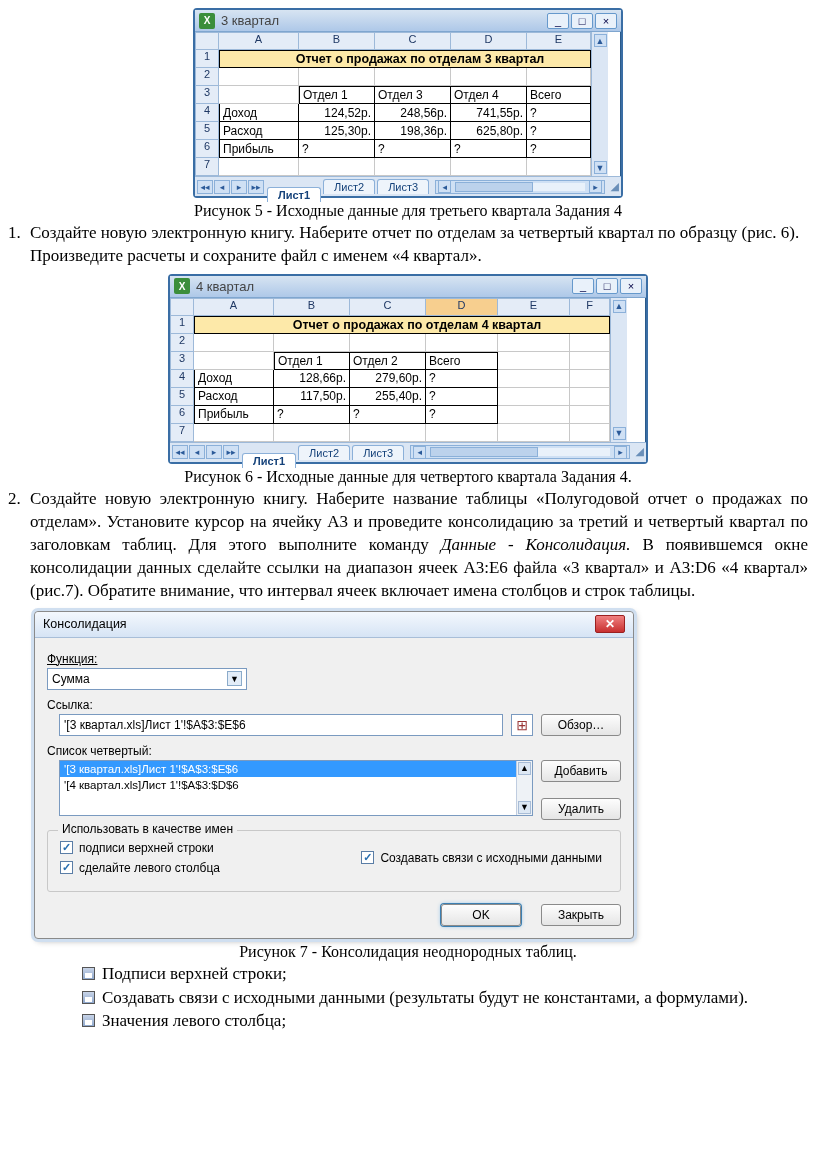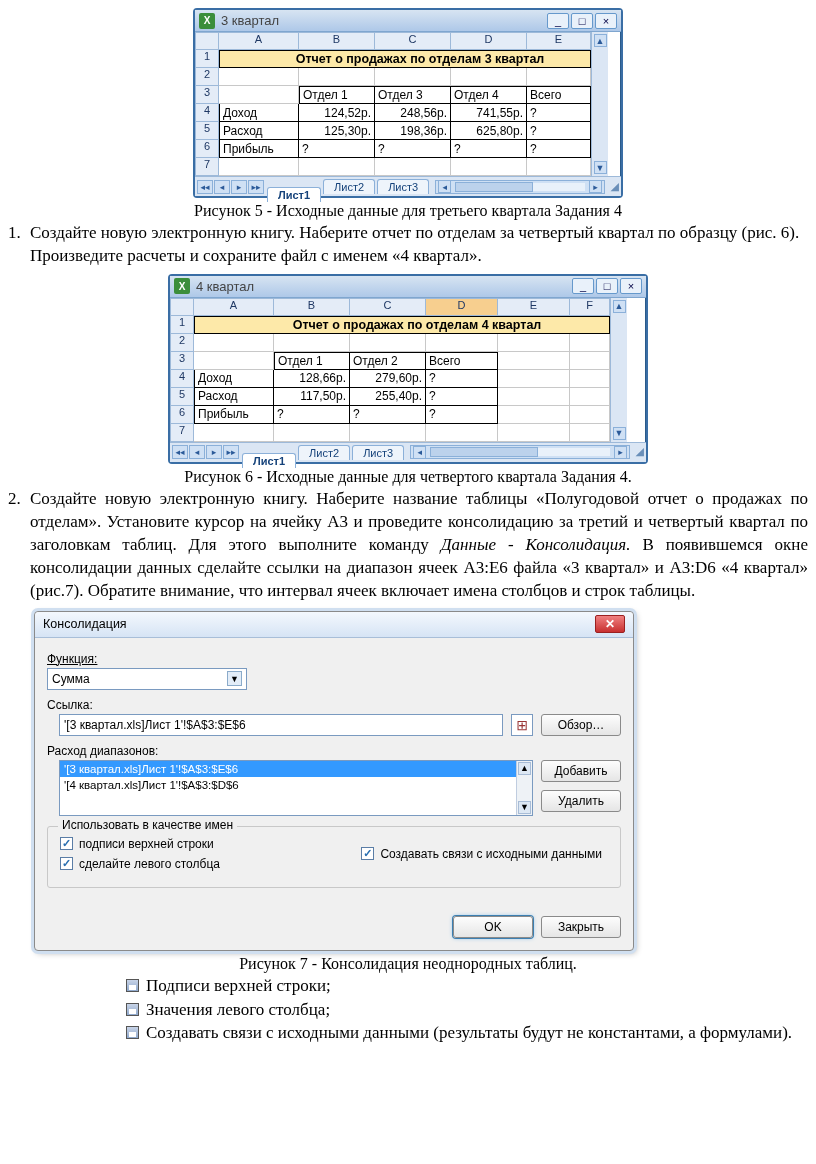--- a/index.html
+++ b/index.html
@@ -5,21 +5,21 @@
   * { box-sizing: border-box; margin: 0; padding: 0; }
   body { font-family: "Times New Roman", serif; font-size: 16px; color: #000; background: #fff; padding: 4px 8px 40px; width: 816px; }
   .doc { width: 100%; }
   .caption { text-align: center; font-size: 16px; margin: 4px 0 2px; }
   .para { font-size: 17px; line-height: 1.35; margin: 2px 0 6px; }
   .para.justify { text-align: justify; }
   .num-start { display: flex; }
   .num-start .num { width: 22px; flex-shrink: 0; }
   .num-start .txt { flex: 1; }
   .para .ital { font-style: italic; }
-  .indent { margin-left: 118px; font-size: 17px; line-height: 1.35; margin-bottom: 1px; }
+  .indent { margin-left: 74px; font-size: 17px; line-height: 1.35; margin-bottom: 1px; }
   .bullet-row { display: flex; align-items: flex-start; }
   .bullet-row .disk { width: 20px; flex-shrink: 0; font-size: 14px; padding-top: 2px; }
   .bullet-row .btxt { flex: 1; }
 
   
   .excel-wrap { display:flex; justify-content:center; margin: 4px 0; }
   .excel-window { border: 2px solid #3a6ea5; border-radius: 4px; font-family: "Segoe UI", Tahoma, sans-serif; font-size: 12px; background:#fff; box-shadow: 0 0 0 1px #2a5a8a inset; }
   .ew-title { height:22px; background: linear-gradient(#d7e4f2,#aec8e8); display:flex; align-items:center; padding:0 4px; border-bottom:1px solid #7fa6cf; color:#444; }
   .ew-xicon { width:16px; height:16px; background:#3b8e3b; color:#fff; font-size:10px; font-weight:bold; display:flex; align-items:center; justify-content:center; margin-right:6px; border-radius:2px; }
   .ew-title-txt { flex:1; font-size:13px; }
@@ -72,21 +72,21 @@
   .dlg-list-item { height:16px; padding:0 4px; font-size:11.5px; display:flex; align-items:center; }
   .dlg-list-item.sel { background:#3399ff; color:#fff; }
   .dlg-list .scroll { position:absolute; right:0; top:0; bottom:0; width:16px; background:#eef2f6; border-left:1px solid #c0cde0; display:flex; flex-direction:column; justify-content:space-between; align-items:center; padding:1px 0;}
   .dlg-list .scroll .a{ width:13px;height:13px;border:1px solid #a8bcd6;background:#dde8f4;font-size:9px;display:flex;align-items:center;justify-content:center;}
   .dlg-group { border:1px solid #c8c8c8; border-radius:3px; padding:10px 12px 10px; margin-top:10px; position:relative; display:flex;}
   .dlg-group-title { position:absolute; top:-9px; left:10px; background:#f0f0f0; padding:0 4px; font-size:12px; }
   .dlg-check { display:flex; align-items:center; gap:6px; font-size:12px; margin-bottom:6px;}
   .dlg-check .box { width:13px; height:13px; border:1px solid #5a7da6; background:#fff; display:flex; align-items:center; justify-content:center; color:#2a6fb0; font-size:11px; font-weight:bold; line-height:1;}
   .dlg-group-left { width:55%; }
   .dlg-group-right { flex:1; display:flex; align-items:center; }
-  .dlg-footer { display:flex; justify-content:flex-end; gap:8px; margin-top:28px; }
+  .dlg-footer { display:flex; justify-content:flex-end; gap:20px; margin-top:12px; }
   .disk-icon { display:inline-block; width:13px;height:13px; border:1px solid #555; background:linear-gradient(#c8d4e8,#8fa8cc); position:relative; margin-top:2px;}
   .disk-icon:after{content:"";position:absolute;left:2px;right:2px;bottom:1px;height:5px;background:#fff;}
 </style>
 </head>
 <body>
 
 <div class="doc">
 
   <div class="excel-wrap">
     <div id="excel1" class="excel-window" style="width:430px;">
@@ -330,31 +330,31 @@
           <span class="dd">▼</span>
         </div>
         <div class="dlg-lbl" style="margin-top:8px;">Ссылка:</div>
         <div class="dlg-row">
           <div class="dlg-input">
               <span>'[3 квартал.xls]Лист 1'!$A$3:$E$6</span>
             </div>
           <div class="dlg-refbtn">⊞</div>
           <div class="dlg-btn">Обзор…</div>
         </div>
-        <div class="dlg-lbl" style="margin-top:8px;">Расход диапазонов:</div>
+        <div class="dlg-lbl" style="margin-top:8px;">Список четвертый:</div>
         <div class="dlg-row" style="align-items:flex-start;">
           <div class="dlg-list">
             <div class="dlg-list-item sel">'[3 квартал.xls]Лист 1'!$A$3:$E$6</div>
             <div class="dlg-list-item">'[4 квартал.xls]Лист 1'!$A$3:$D$6</div>
             <div class="scroll">
                 <span class="a">▲</span>
                 <span class="a">▼</span>
               </div>
           </div>
-          <div style="display:flex;flex-direction:column;gap:8px;">
+          <div style="display:flex;flex-direction:column;gap:16px;">
             <div class="dlg-btn">Добавить</div>
             <div class="dlg-btn">Удалить</div>
           </div>
         </div>
         <div class="dlg-group">
           <div class="dlg-group-title">Использовать в качестве имен</div>
           <div class="dlg-group-left">
             <div class="dlg-check">
                 <span class="box">✓</span>
                 <span>подписи верхней строки</span>
@@ -382,21 +382,21 @@
   <div class="caption">Рисунок 7 - Консолидация неоднородных таблиц.</div>
 
 
   <div id="bullets">
       <div class="indent bullet-row">
         <span class="disk"><span class="disk-icon"></span></span>
         <span class="btxt">Подписи верхней строки;</span>
       </div>
       <div class="indent bullet-row">
         <span class="disk"><span class="disk-icon"></span></span>
-        <span class="btxt">Значения левого столбца;</span>
+        <span class="btxt">Создавать связи с исходными данными (результаты будут не константами, а формулами).</span>
       </div>
       <div class="indent bullet-row">
         <span class="disk"><span class="disk-icon"></span></span>
-        <span class="btxt">Создавать связи с исходными данными (результаты будут не константами, а формулами).</span>
+        <span class="btxt">Значения левого столбца;</span>
       </div>
     </div>
 
 </div>
 
 </body></html>

